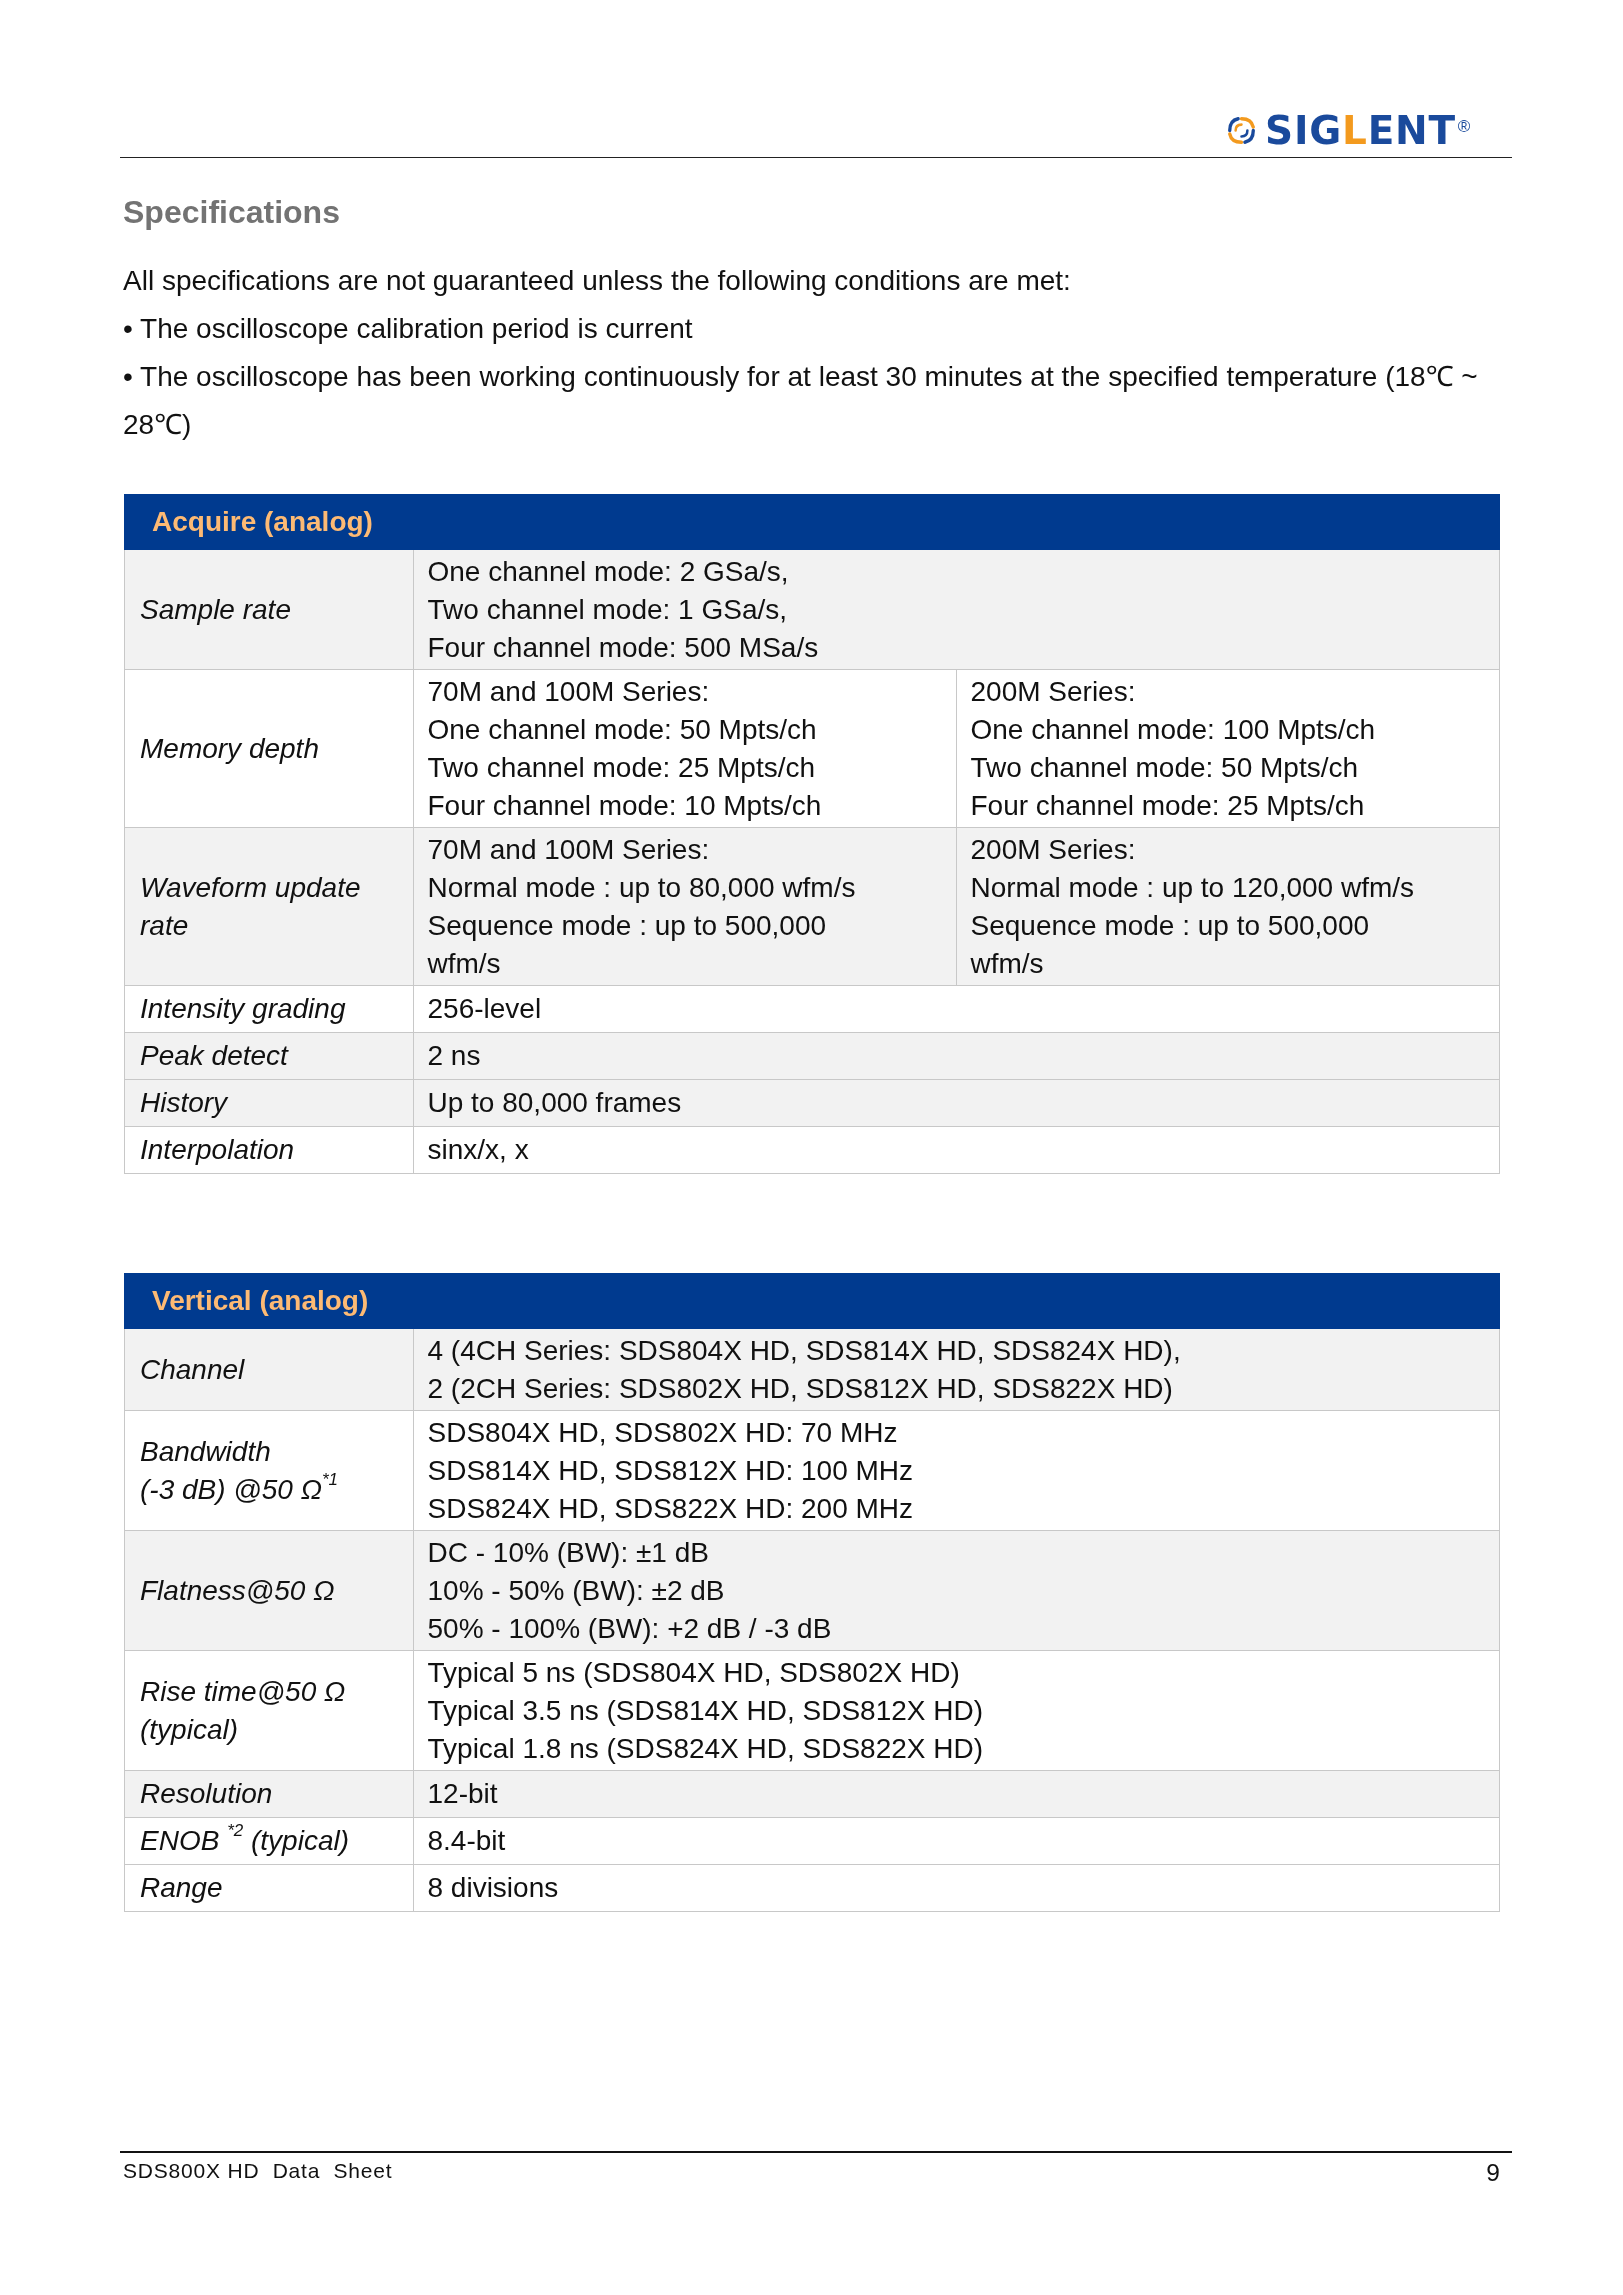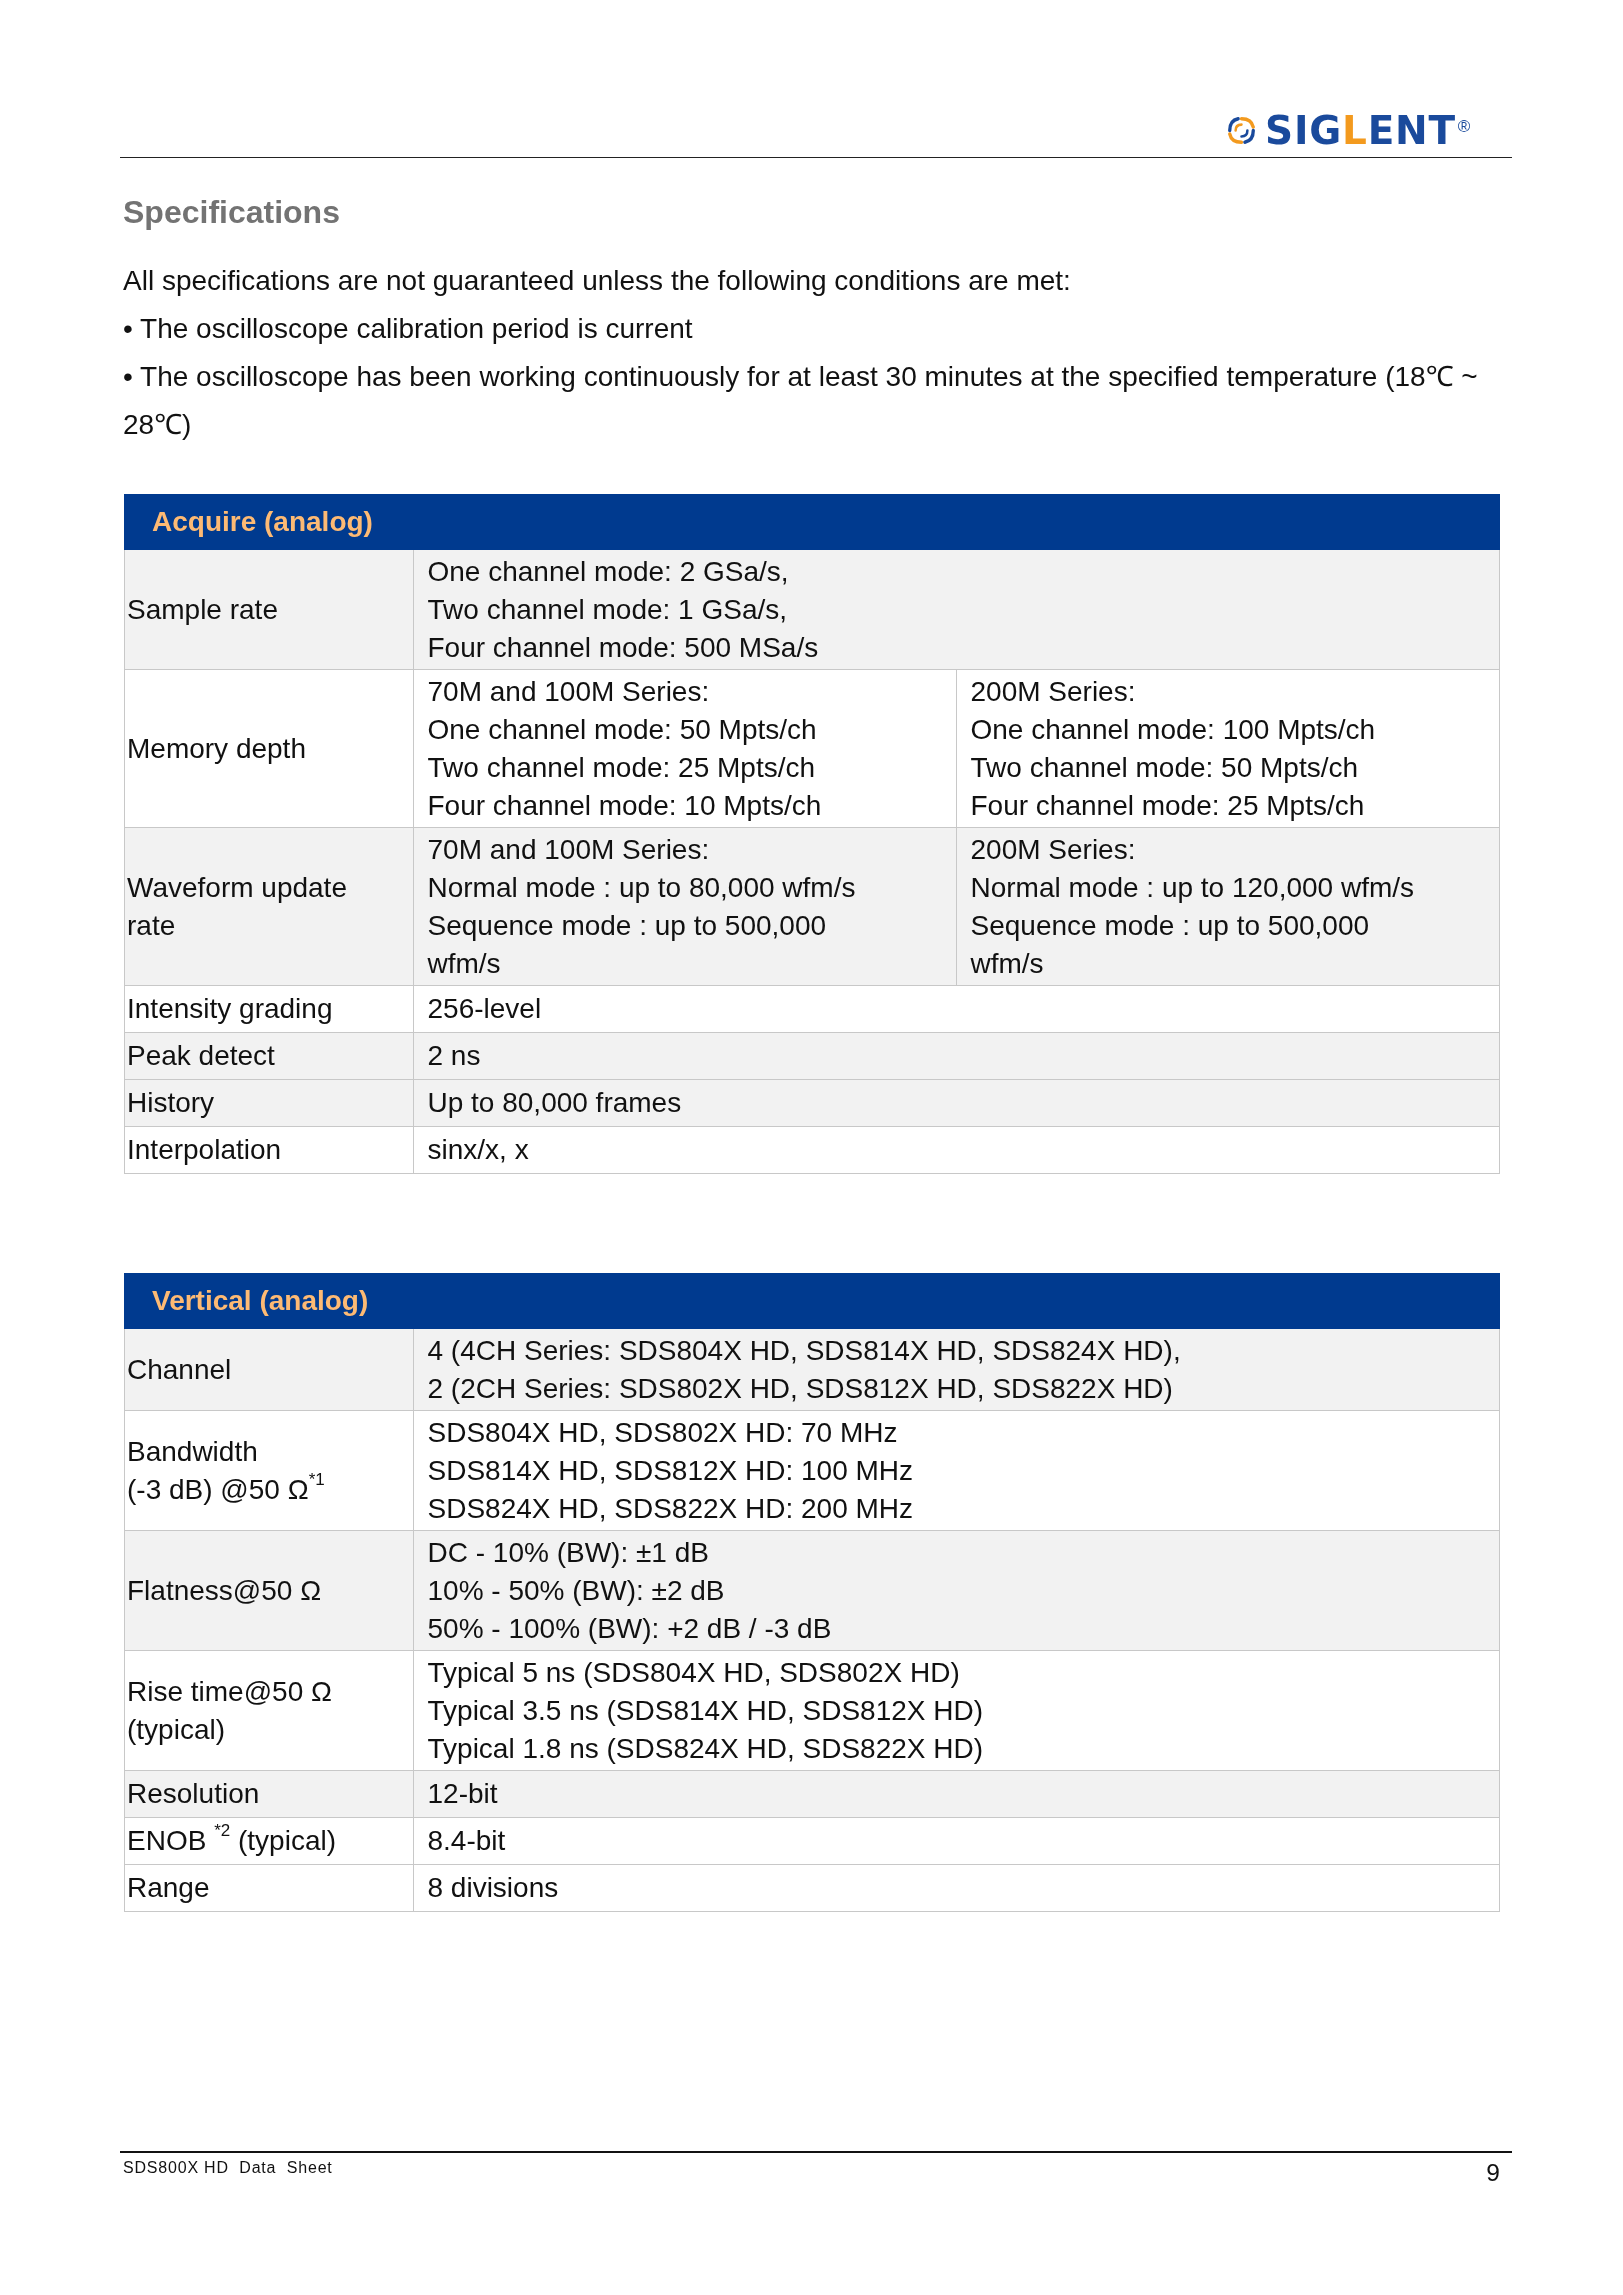--- a/index.html
+++ b/index.html
@@ -38,29 +38,29 @@
   table.spec col.c1 { width: 289px; }
   table.spec th {
     background: #003A8F; color: #fdba74; text-align: left; font-weight: bold;
     height: 54px; padding: 0 27px; font-size: 28px; border: 0.8px solid #003A8F; margin-top: 36px;
   }
   table.spec td {
     border: 1.3px solid #C8C8C8; padding: 2.5px 13.5px; vertical-align: middle;
   }
   table.spec tr.shade td { background: #F2F2F2; }
   table.spec tr.plain td { background: #FFFFFF; }
-  table.spec td.label { padding-left: 2px; }
+  table.spec td.label { padding-left: 15px; font-style: italic; }
   .line { display: block; }
   sup { font-size: 17px; line-height: 0; position: relative; top: -3.4px; }
 
   .footer-rule {
     position: absolute; left: 120px; top: 2151px; width: 1392px; height: 0;
     border-top: 2.5px solid #111111;
   }
-  .footer-left { position: absolute; left: 123px; top: 2159px; font-size: 16px; letter-spacing: 0.8px; }
+  .footer-left { position: absolute; left: 123px; top: 2159px; font-size: 21px; letter-spacing: 0.8px; }
   .footer-right { position: absolute; right: 123px; top: 2159px; font-size: 24.5px; }
 </style>
 </head>
 <body>
 
 <div class="logo">
   <svg class="logo-mark" viewBox="0 0 44 44">
     <path d="M8 22 Q8 10 18 8" stroke="#1A4A9C" stroke-width="4" fill="none" stroke-linecap="round"></path>
     <path d="M22 8 Q34 8 36 18" stroke="#F39A1E" stroke-width="4" fill="none" stroke-linecap="round"></path>
     <path d="M36 22 Q36 34 26 36" stroke="#1A4A9C" stroke-width="4" fill="none" stroke-linecap="round"></path>

